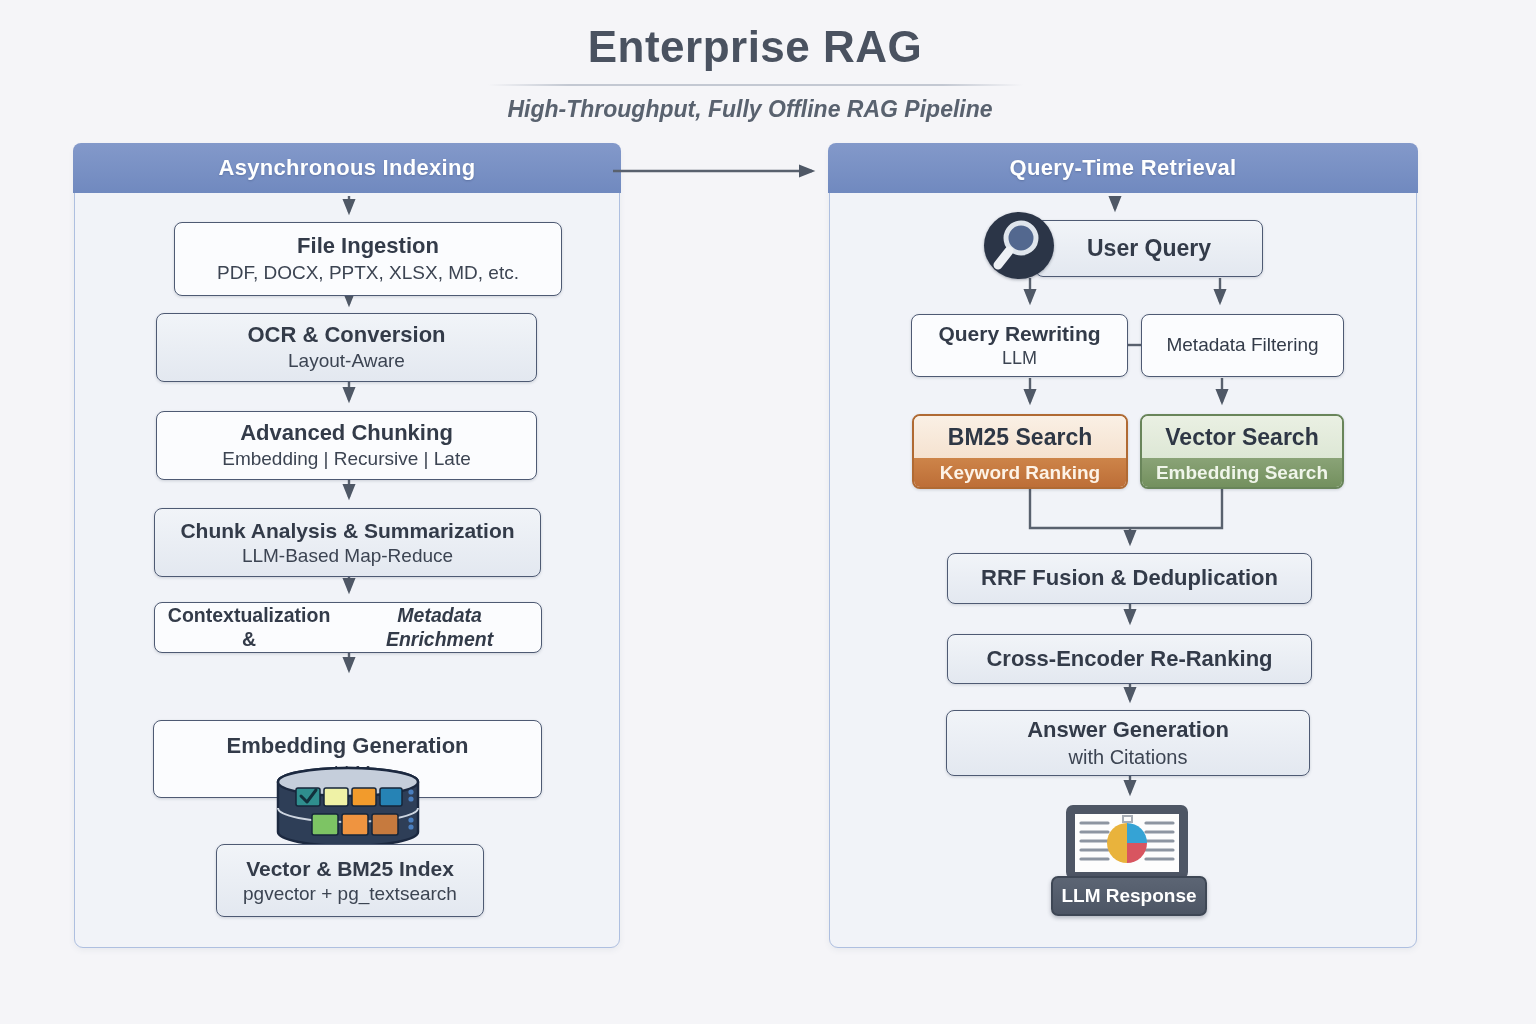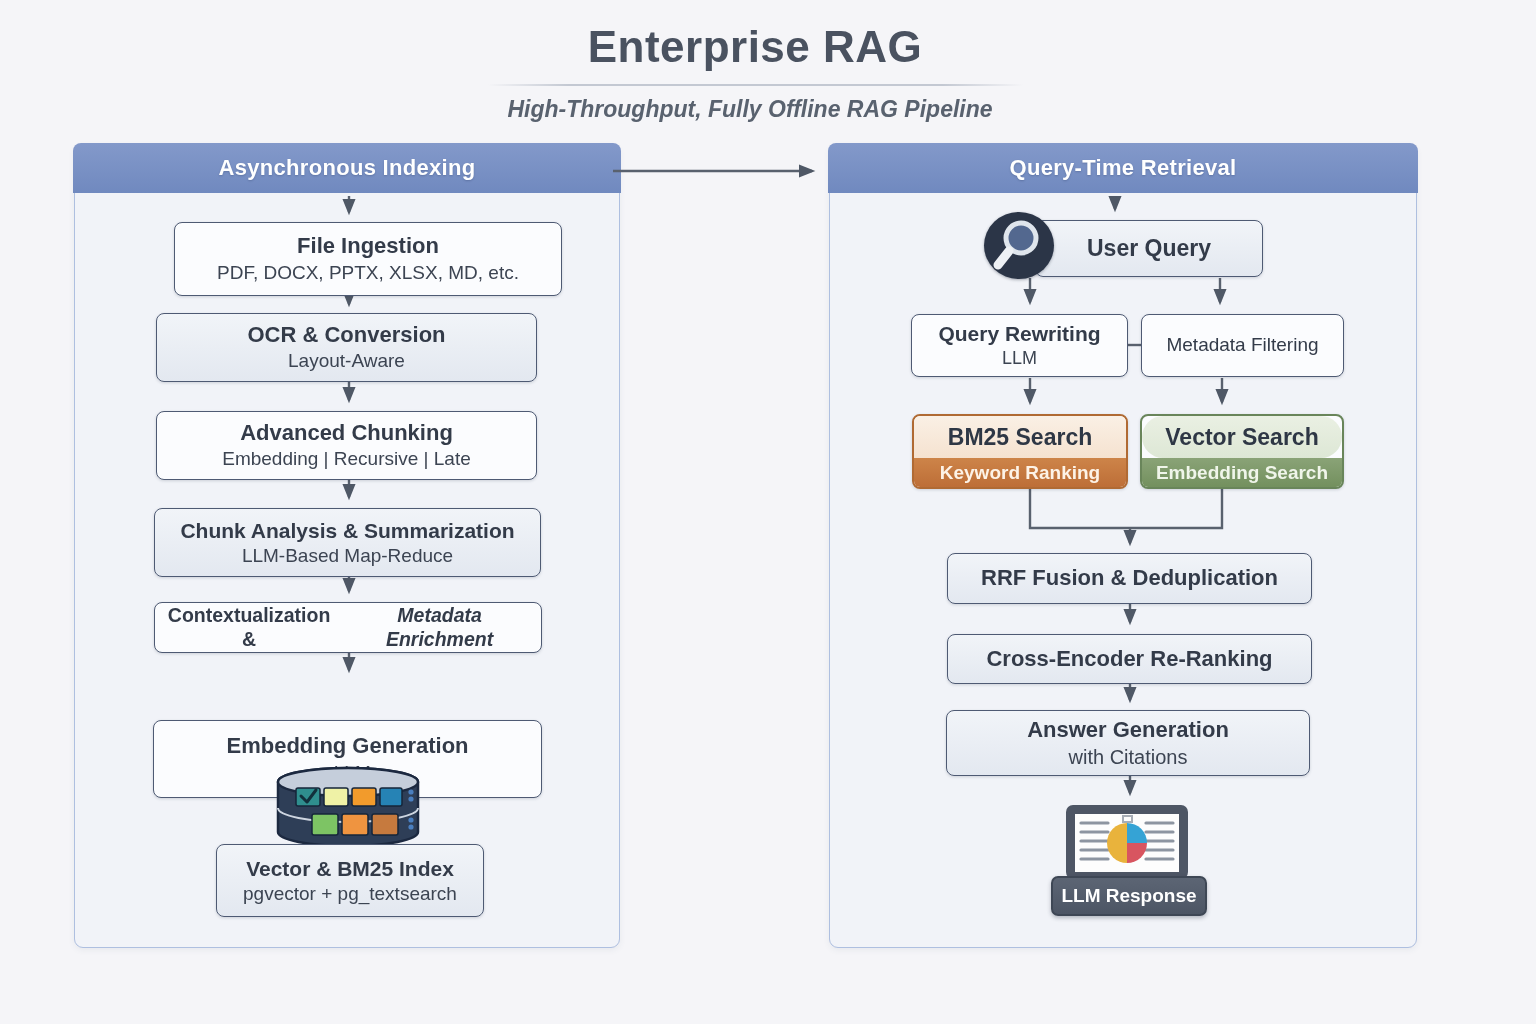--- a/index.html
+++ b/index.html
@@ -71,21 +71,21 @@
     font-size:23px;font-weight:700;color:#2e3745;
   }
   .split-strip{
     width:100%;height:29px;display:flex;align-items:center;justify-content:center;
     font-size:19px;font-weight:600;
   }
   .node--bm25{border:2px solid #b06a33;}
   .node--bm25 .split-top{background:linear-gradient(180deg,#faf0e5,#f5e2d0);}
   .node--bm25 .split-strip{background:linear-gradient(180deg,#cd8449,#bd6e37);color:#fdf3e7;}
   .node--vector{border:2px solid #69855a;}
-  .node--vector .split-top{background:linear-gradient(180deg,#eaf0e3,#dde7d5);border-radius:21px;}
+  .node--vector .split-top{background:linear-gradient(180deg,#eaf0e3,#dde7d5);}
   .node--vector .split-strip{background:linear-gradient(180deg,#8aa377,#73905e);color:#f0f5ea;}
 
   
   .magnifier{
     position:absolute;left:984px;top:212px;width:70px;height:67px;z-index:3;
     background:#2b3547;border-radius:50%;
     box-shadow:0 1px 3px rgba(20,30,50,.35);
   }
 
   

